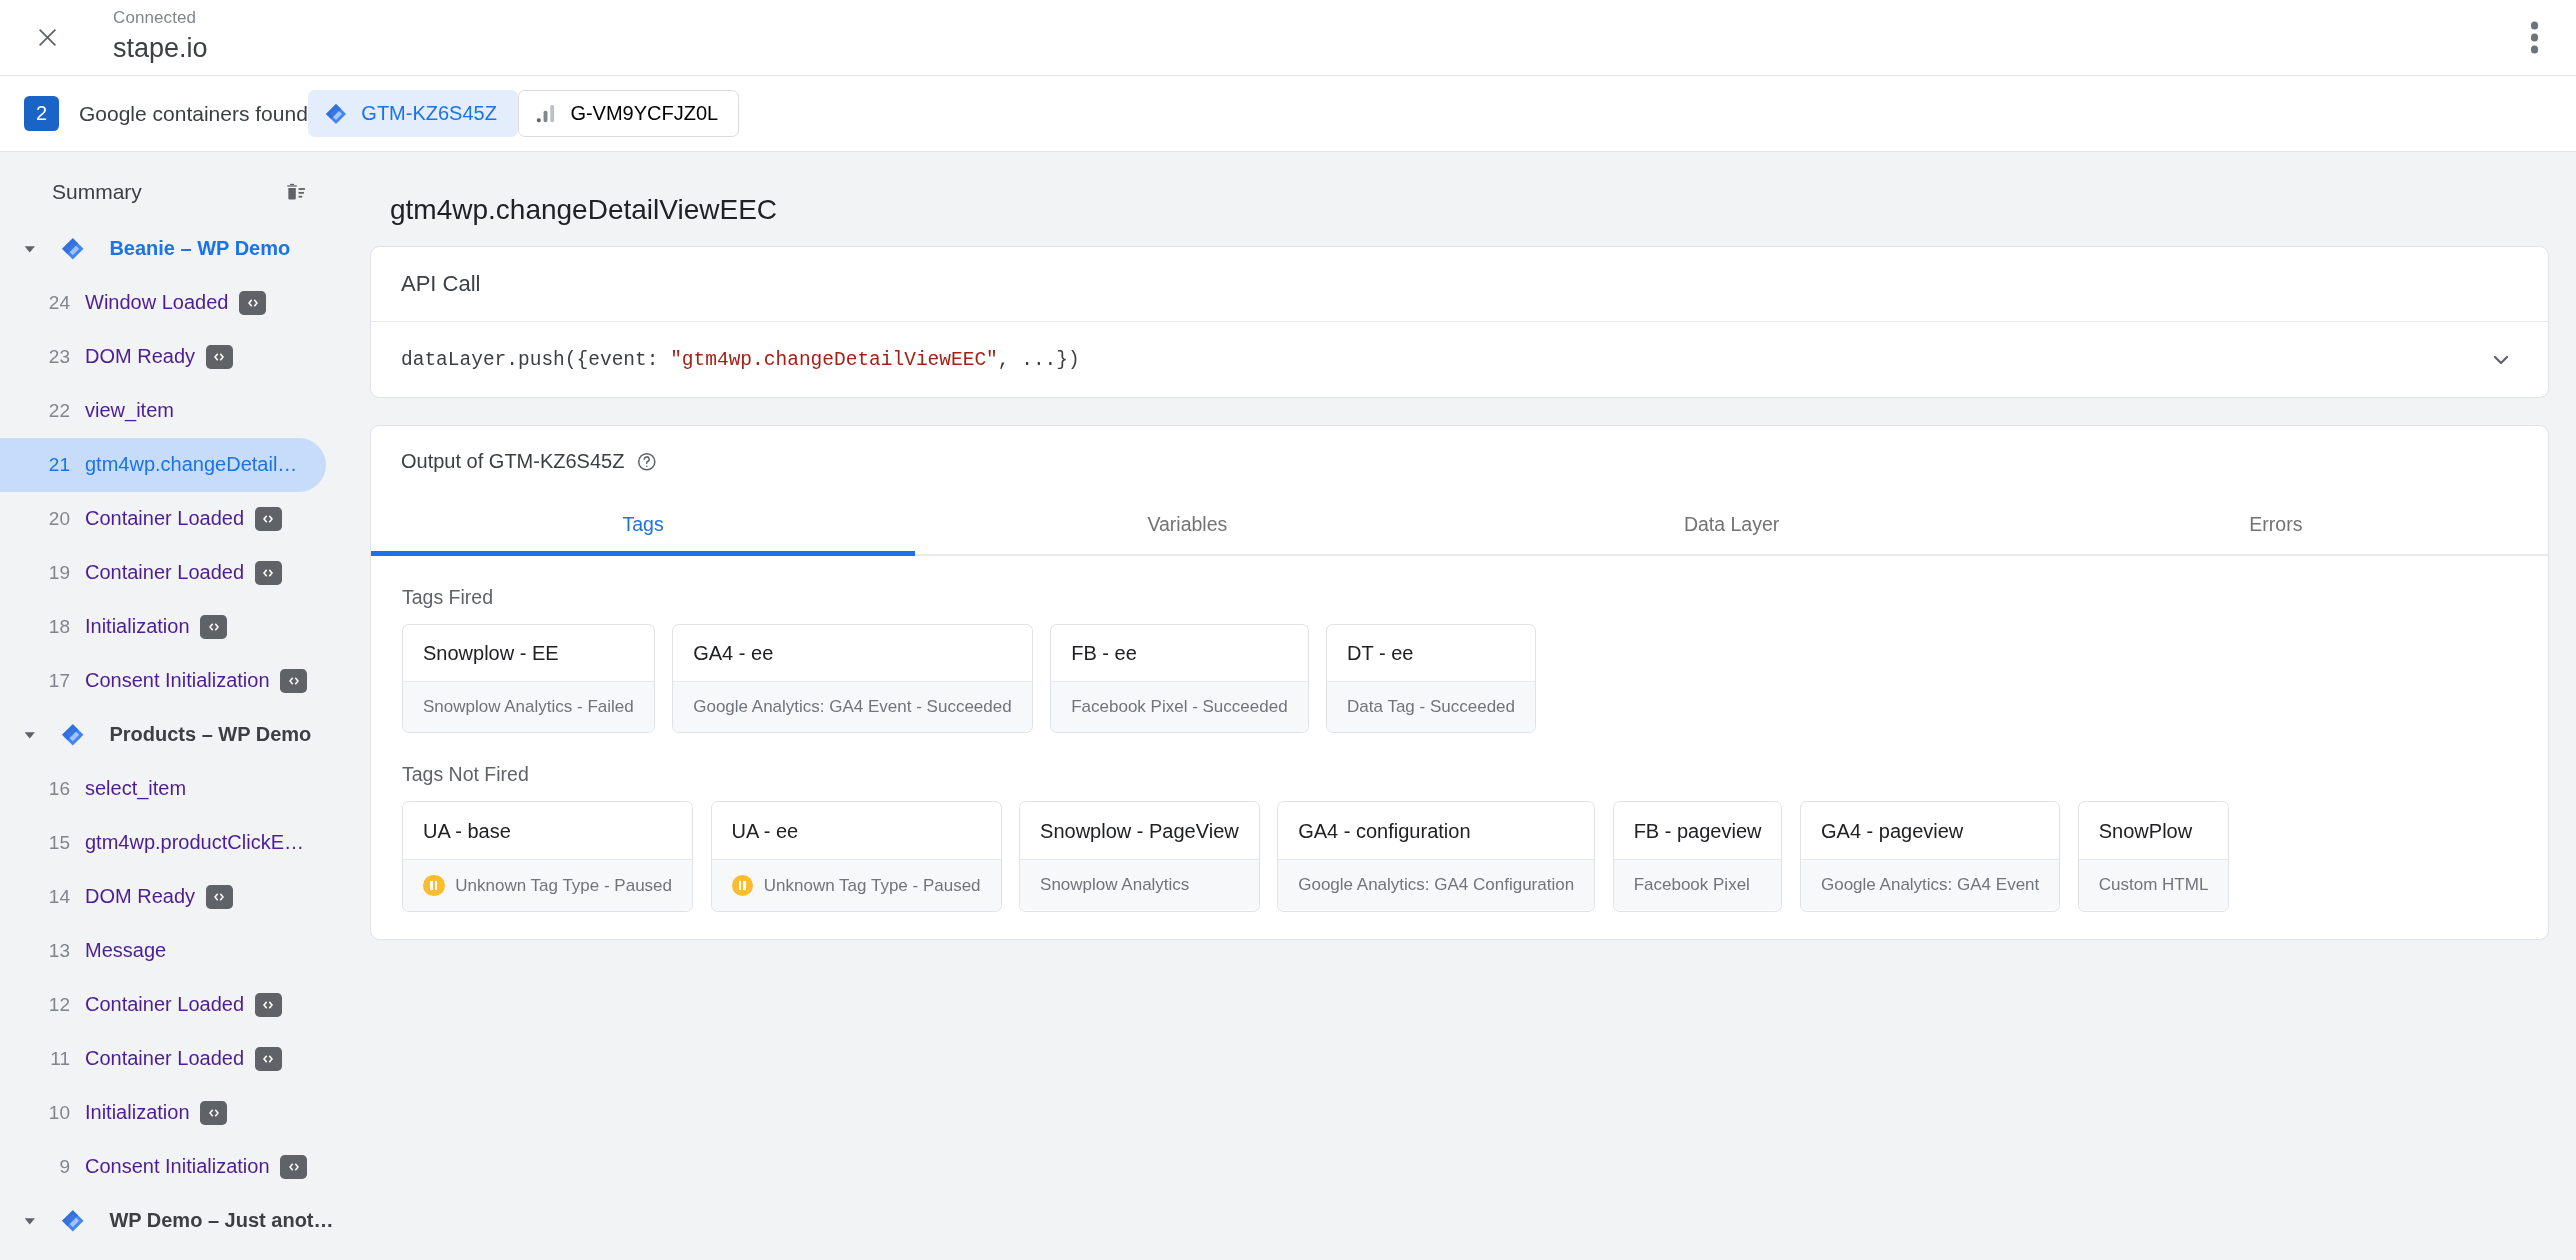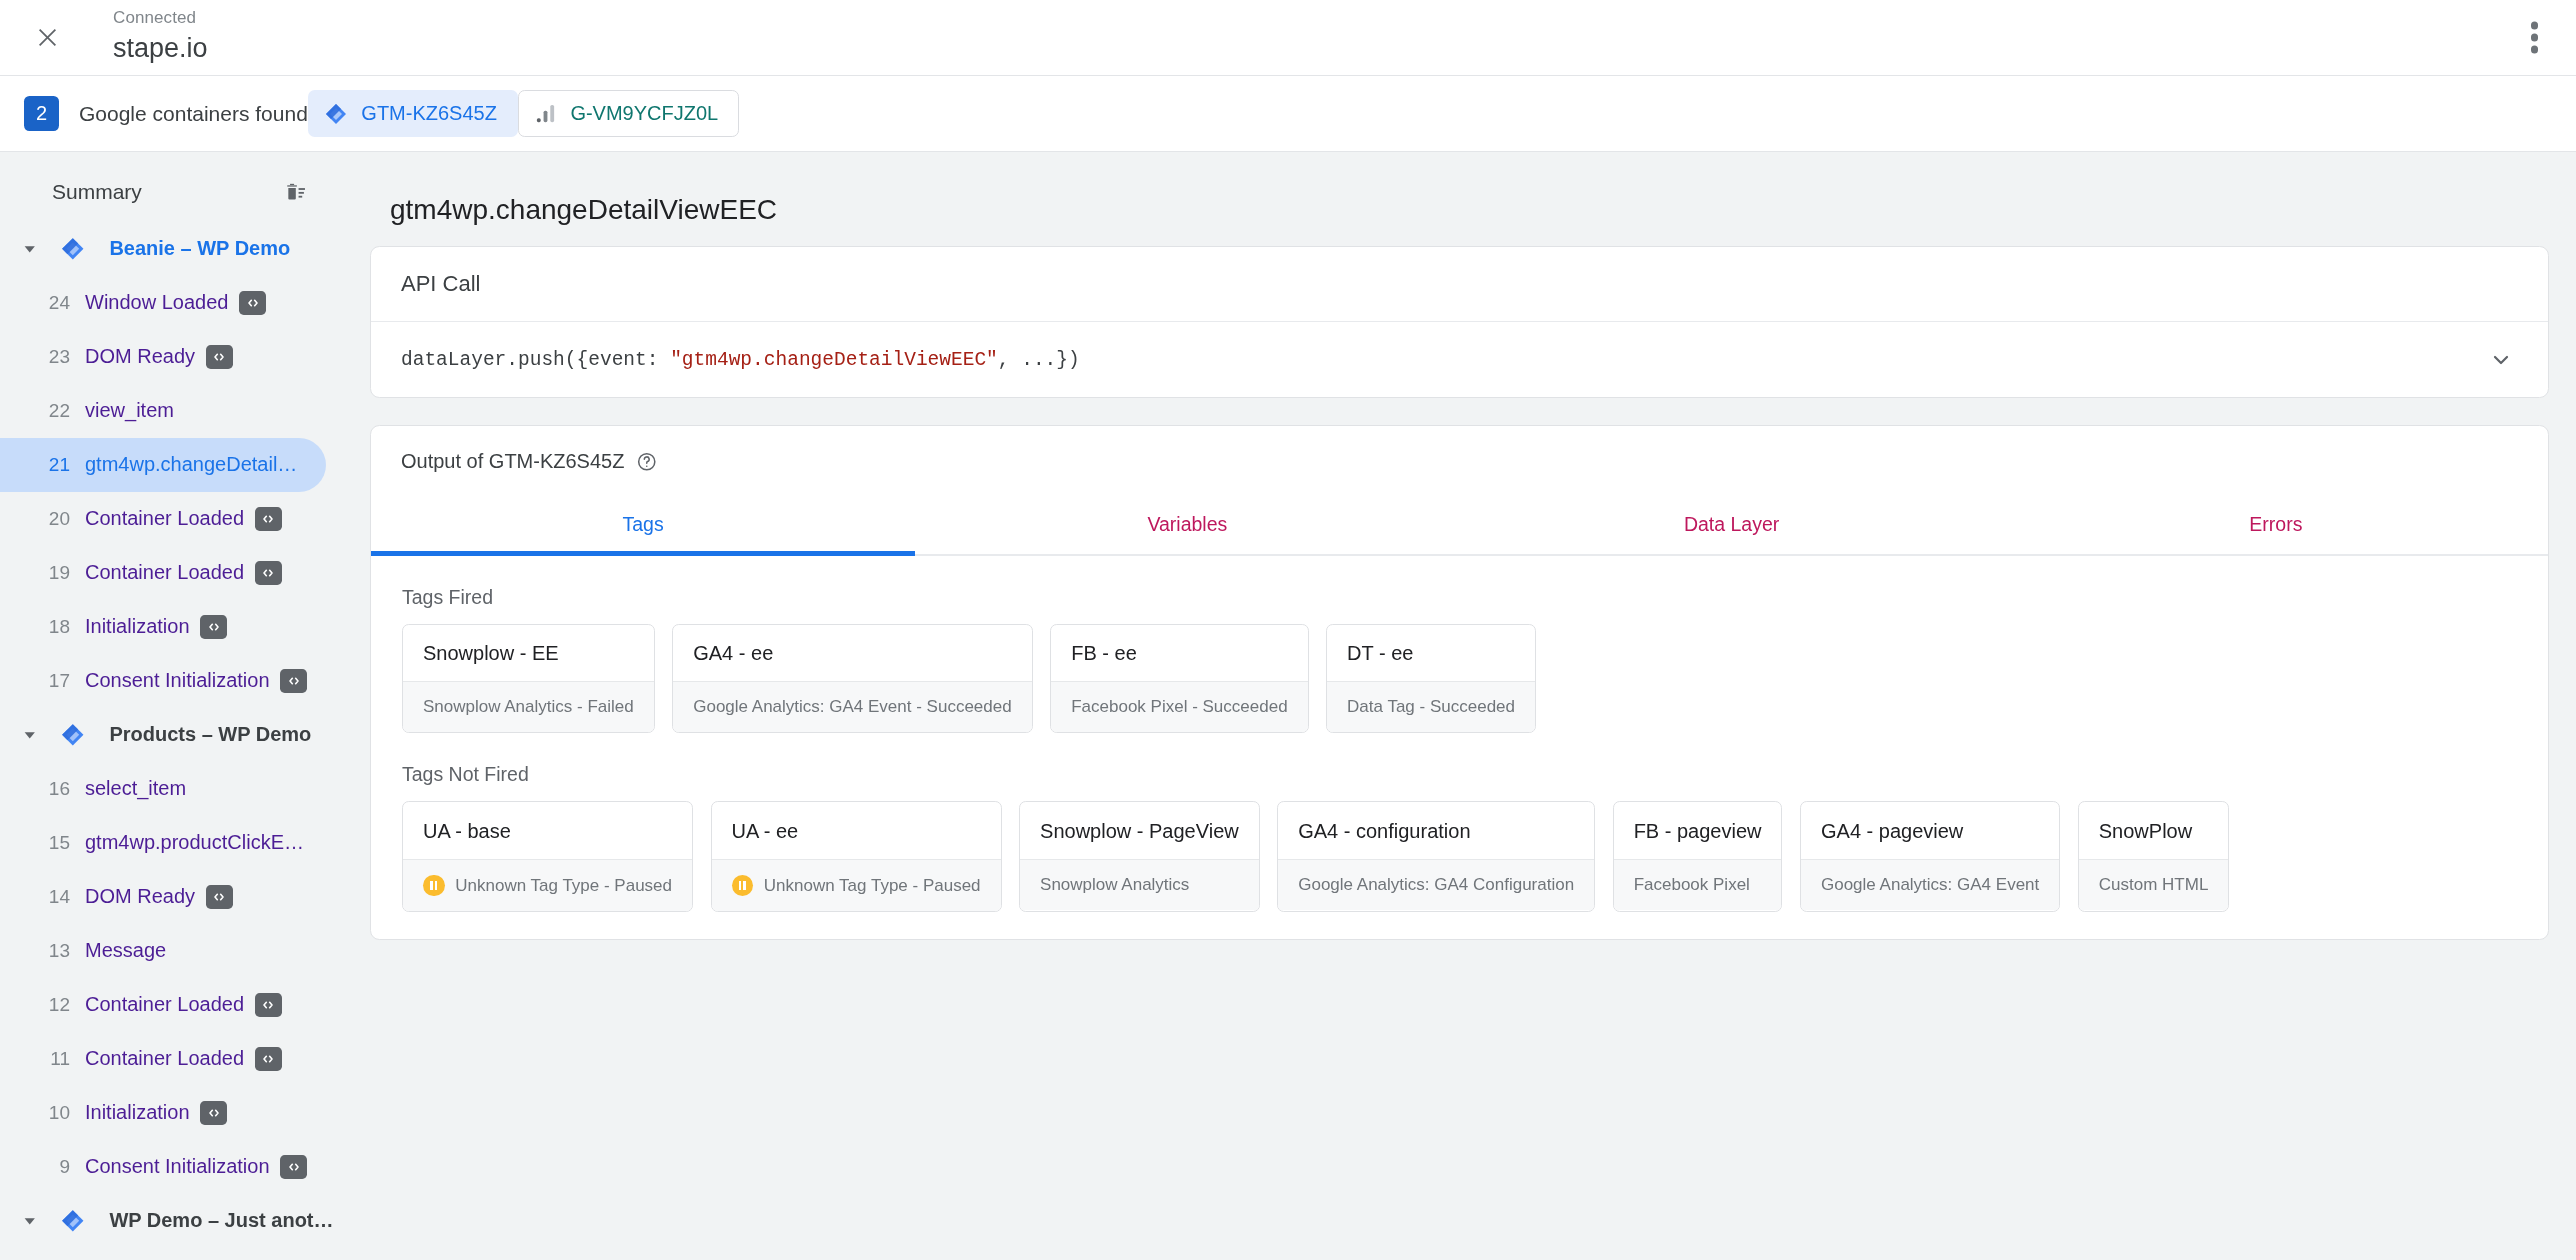--- a/index.html
+++ b/index.html
@@ -69,21 +69,21 @@
   }
   .chip {
     display: flex; align-items: center;
     height: 47px; border-radius: 6.7px;
     padding: 0 20px 0 15px;
     font-size: 20px;
     white-space: nowrap;
     cursor: pointer;
   }
   .chip.active { background:#e4edfc; color:#1a73e8; border:1.3px solid transparent; }
-  .chip.inactive { background:#ffffff; color:#0f766e; border:1.3px solid #dadce0; }
+  .chip.inactive { background:#ffffff; color:#000000; border:1.3px solid #dadce0; }
   .chip .chip-ico { margin-right: 13.5px; display:flex; align-items:center; }
 
   
   .body-split { display: flex; height: calc(1260px - 76px - 76px); }
 
   
   .sidebar {
     width: 343px;
     flex: 0 0 343px;
     background: #f1f3f4;
@@ -187,21 +187,21 @@
 
   .tabs {
     display: flex;
     border-bottom: 2px solid #e8eaed;
     margin-top: 12px;
   }
   .tab {
     flex: 1 1 0;
     text-align: center;
     font-size: 19.5px;
-    color:#be185d;
+    color:#737373;
     padding: 19px 0 17.5px 0;
     cursor: pointer;
     position: relative;
   }
   .tab.active { color:#1a73e8; }
   .tab.active::after {
     content:""; position:absolute; left:0; right:0; bottom:-2px;
     height: 4.7px; background:#1a73e8;
   }
 

